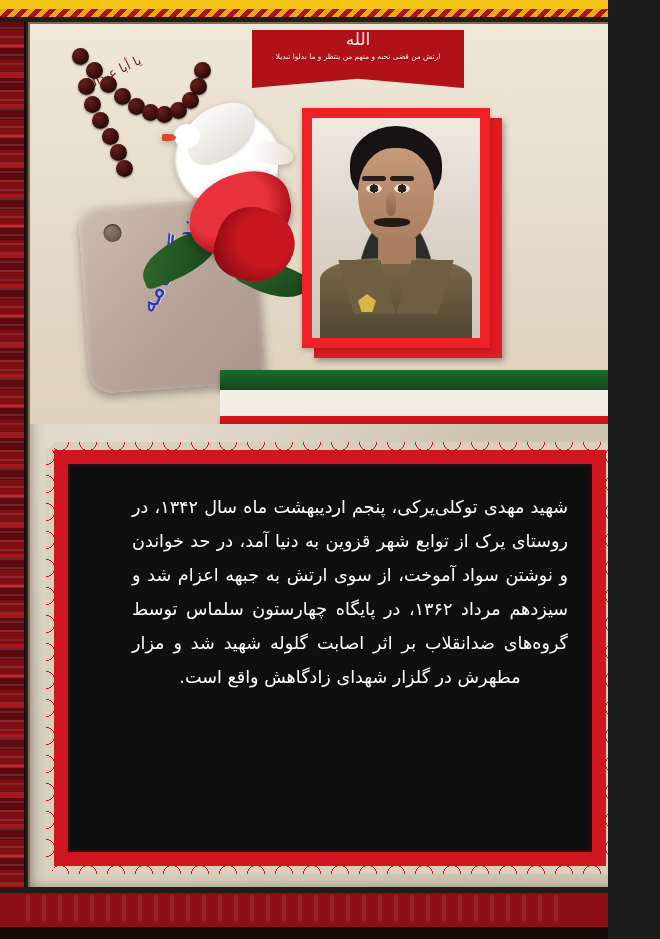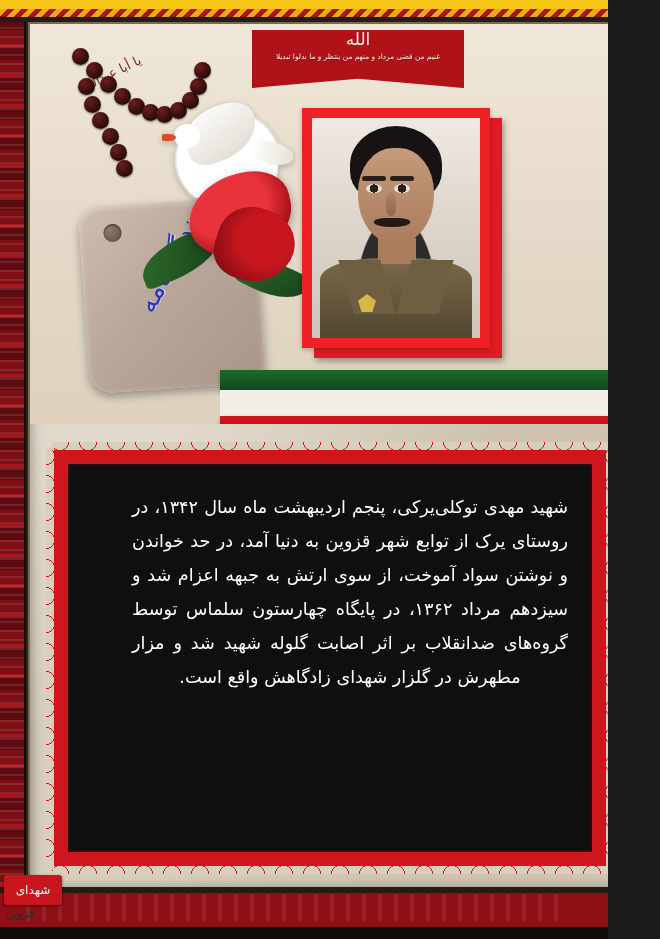--- a/index.html
+++ b/index.html
@@ -400,21 +400,21 @@
   <div class="bottombar">
       <div class="dots"></div>
     </div>
 
   <div class="card">
 
     <div class="top-area">
 
       <div class="banner">
         <div class="emblem">الله</div>
-        <div class="btxt">غنیم من قضی مرداد و منهم من ینتظر و ما بدلوا تبدیلا</div>
+        <div class="btxt">ارتش من قضی نحبه و منهم من ینتظر و ما بدلوا تبدیلا</div>
       </div>
 
       <div class="calligraphy">یا أبا عبدالله</div>
 
       <div class="chain">
         <div class="bead" style="left:2px;  top:0px;"></div>
         <div class="bead" style="left:16px; top:14px;"></div>
         <div class="bead" style="left:30px; top:28px;"></div>
         <div class="bead" style="left:44px; top:40px;"></div>
         <div class="bead" style="left:58px; top:50px;"></div>
@@ -480,18 +480,14 @@
       <div class="perf-bottom"></div>
       <div class="perf-left"></div>
       <div class="perf-right"></div>
       <div class="stamp-inner">
         <div class="bio">شهید مهدی توکلی‌یرکی، پنجم اردیبهشت ماه سال ۱۳۴۲، در روستای یرک از توابع شهر قزوین به دنیا آمد،  در حد خواندن و نوشتن سواد آموخت، از سوی ارتش به جبهه اعزام شد و سیزدهم مرداد ۱۳۶۲، در پایگاه چهارستون سلماس توسط گروه‌های ضدانقلاب بر اثر اصابت گلوله شهید شد و مزار مطهرش در گلزار شهدای زادگاهش واقع است.</div>
       </div>
     </div>
 
   </div>
 
-  <div class="watermark">
-    <div class="wm-red">شهدای</div>
-    <div class="wm-sub">قزوین</div>
-  </div>
 
 </div>
 
 </body></html>

